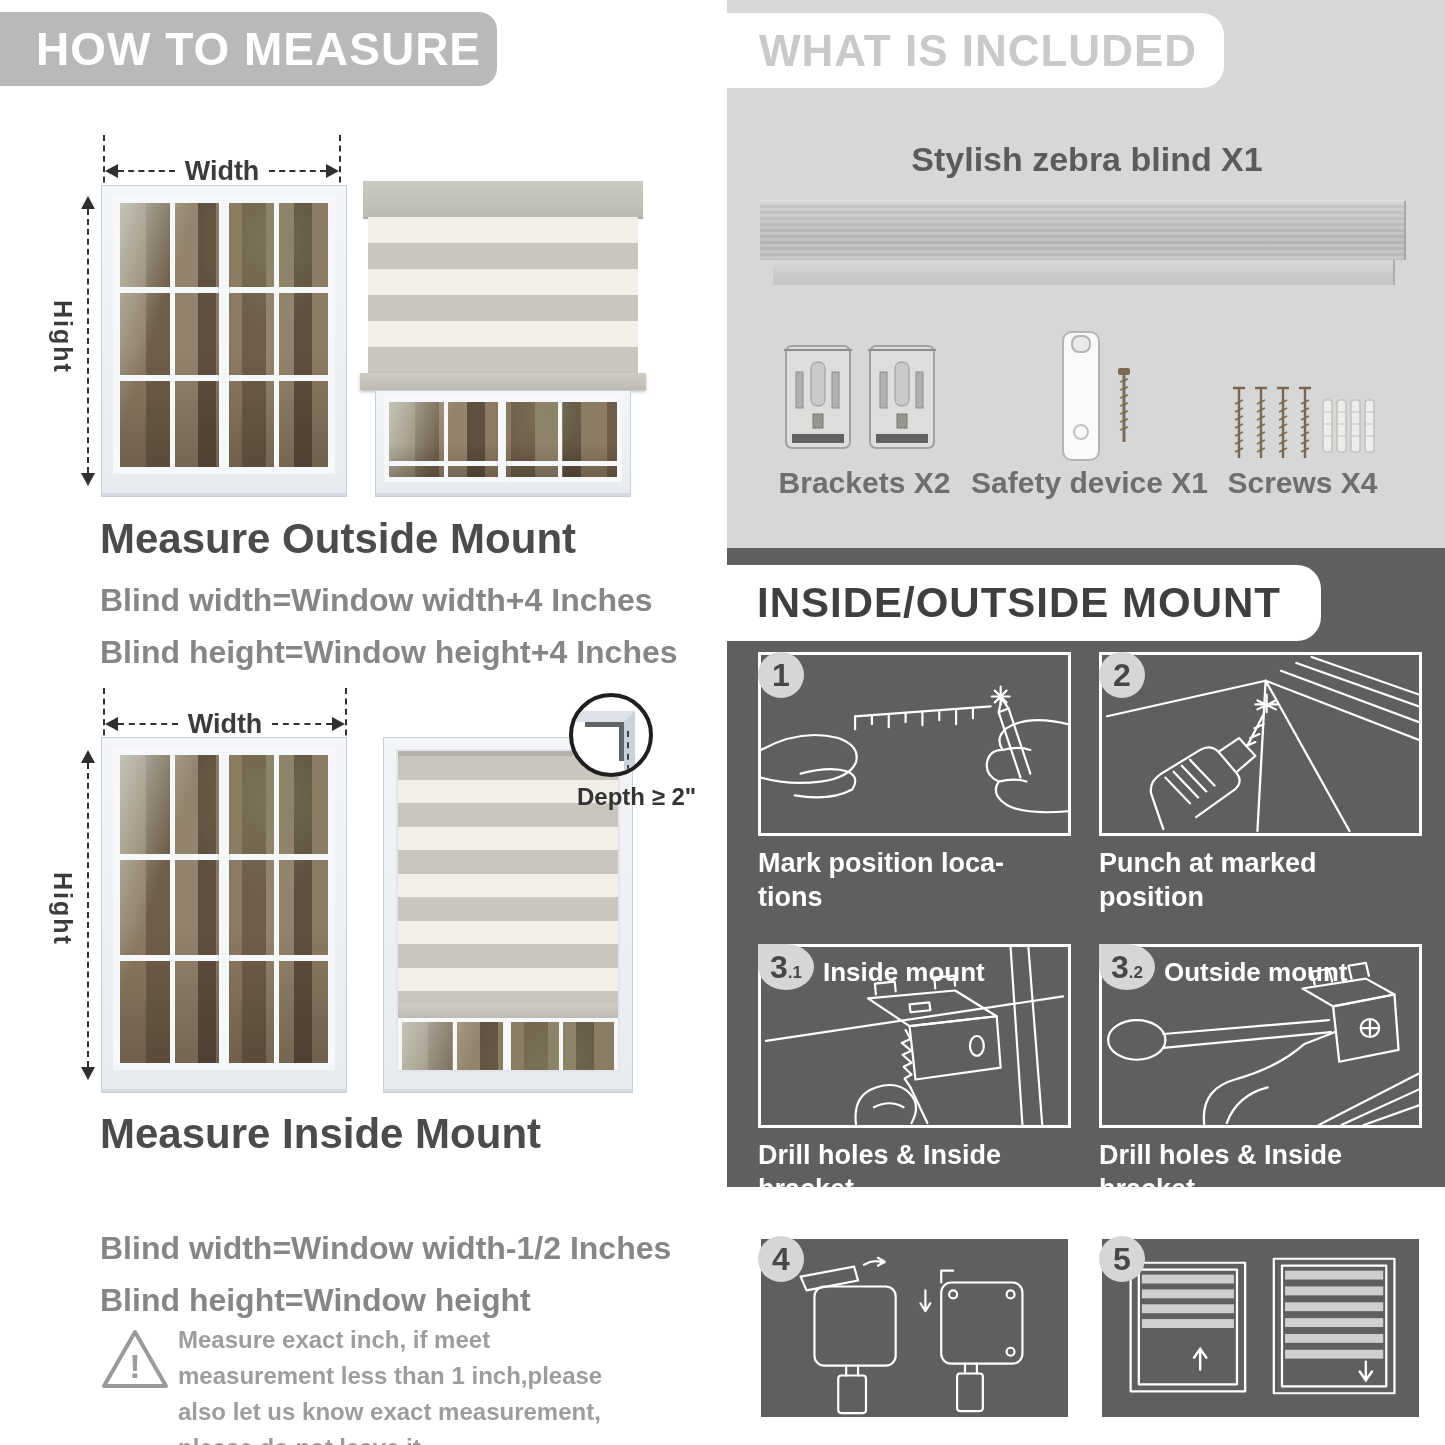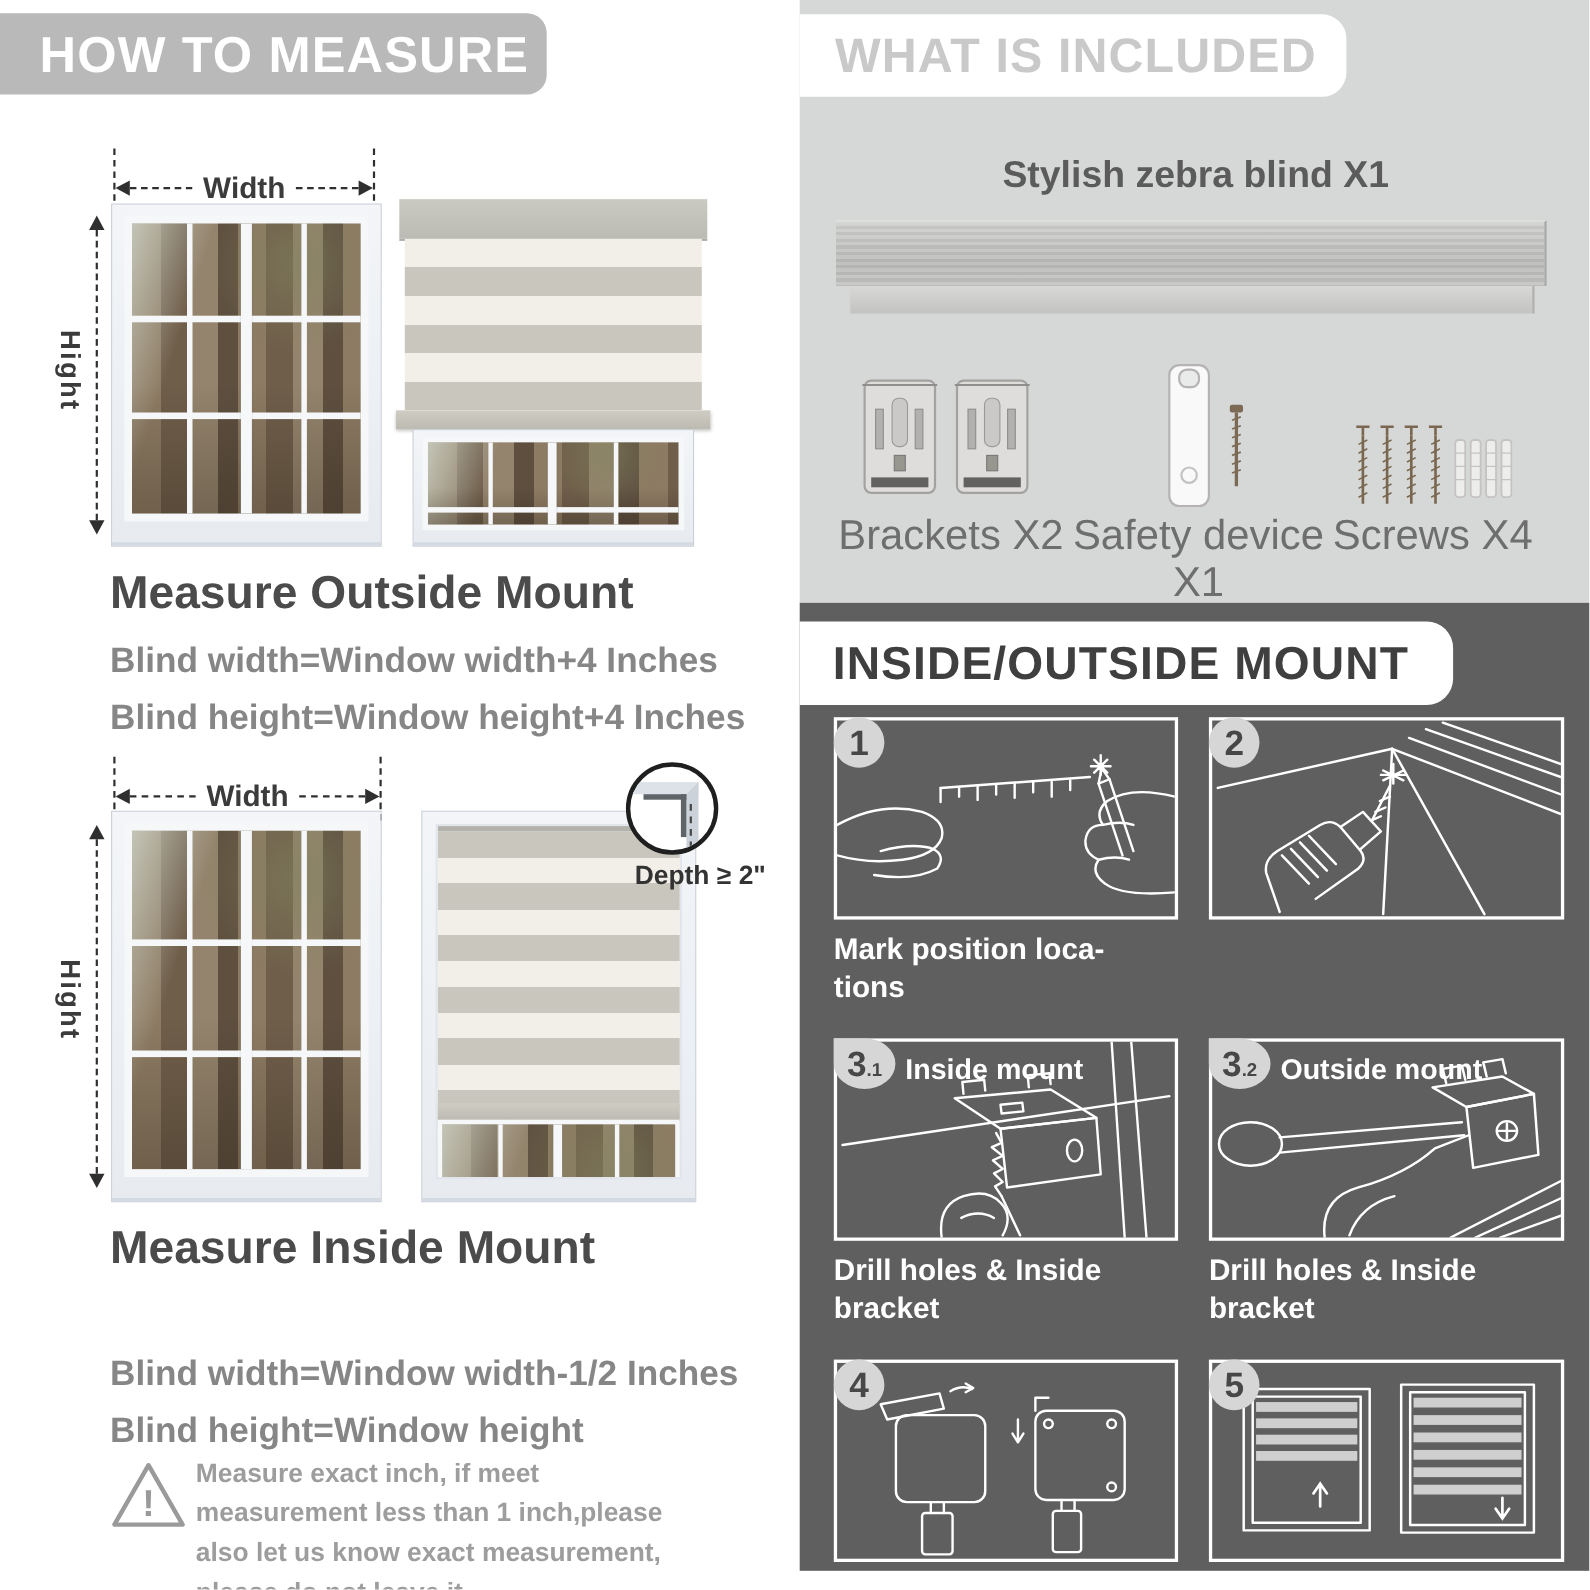--- a/index.html
+++ b/index.html
@@ -92,23 +92,23 @@
     color:#c9c9c9;font-size:44px;font-weight:bold;letter-spacing:1px;
   }
   .product-label{left:20px;top:140px;width:680px;text-align:center;
     font-size:34px;font-weight:bold;color:#5b5b5b;}
   .rail-top{left:33px;top:200px;width:644px;height:58px;
     background:repeating-linear-gradient(180deg,rgba(255,255,255,.12) 0 3px,rgba(0,0,0,.03) 3px 6px),
                linear-gradient(180deg,#cdcdcb,#b9b9b7 65%,#c2c2c0);
     border-top:2px solid #dededc;border-right:2px solid #a9a9a7;}
   .rail-bottom{left:46px;top:260px;width:620px;height:25px;
     background:linear-gradient(180deg,#d8d8d6,#c3c3c1);border-right:2px solid #b0b0ae;}
-  .item-label{top:466px;text-align:center;font-size:38px;font-weight:normal;color:#6e6e6e;}
-
-  #mount{left:0;top:548px;width:718px;height:880px;background:#5f5f5f;}
+  .item-label{top:466px;text-align:center;font-size:30px;font-weight:bold;color:#6e6e6e;}
+
+  #mount{left:0;top:548px;width:718px;height:639px;background:#5f5f5f;}
   .mount-header{
     left:0;top:17px;width:594px;height:76px;background:#ffffff;border-radius:0 24px 24px 0;
     display:flex;align-items:center;padding-left:30px;box-sizing:border-box;
     color:#3f3f3f;font-size:42px;font-weight:bold;letter-spacing:1px;
   }
   #steps-grid{
     left:31px;top:104px;width:664px;
     display:grid;grid-template-columns:313px 323px;column-gap:28px;row-gap:30px;
   }
   .step-box{
@@ -354,20 +354,21 @@
               <path d="M160 26 L242 178"></path>
               <path d="M60 176 L48 140 Q46 128 58 120 L96 96 Q106 90 114 98 L132 120 Q138 128 130 136 L92 164"></path>
               <path d="M62 124 L86 150 M70 118 L94 144 M78 112 L102 138 M86 106 L110 132"></path>
               <path d="M114 98 L134 84 L150 102 L132 118"></path>
               <path d="M142 92 L158 60"></path>
               <path d="M145 84 l9 -4 M141 92 l9 -4 M149 74 l9 -4"></path>
               <path d="M152 46 l18 9 M170 46 l-18 9 M161 40 v18 M150 50 h22"></path>
             </g>
           </svg>
         </div>
+        <div class="step-caption">Punch at  marked position</div>
       </div>
 
       <div class="step">
         <div class="step-box">
           <div class="badge wide">
               <span>3</span>
               <span class="sub">.1</span>
             </div>
           <div class="step-title">Inside mount</div>
           <svg class="step-art" viewBox="0 0 310 180" preserveAspectRatio="none">

